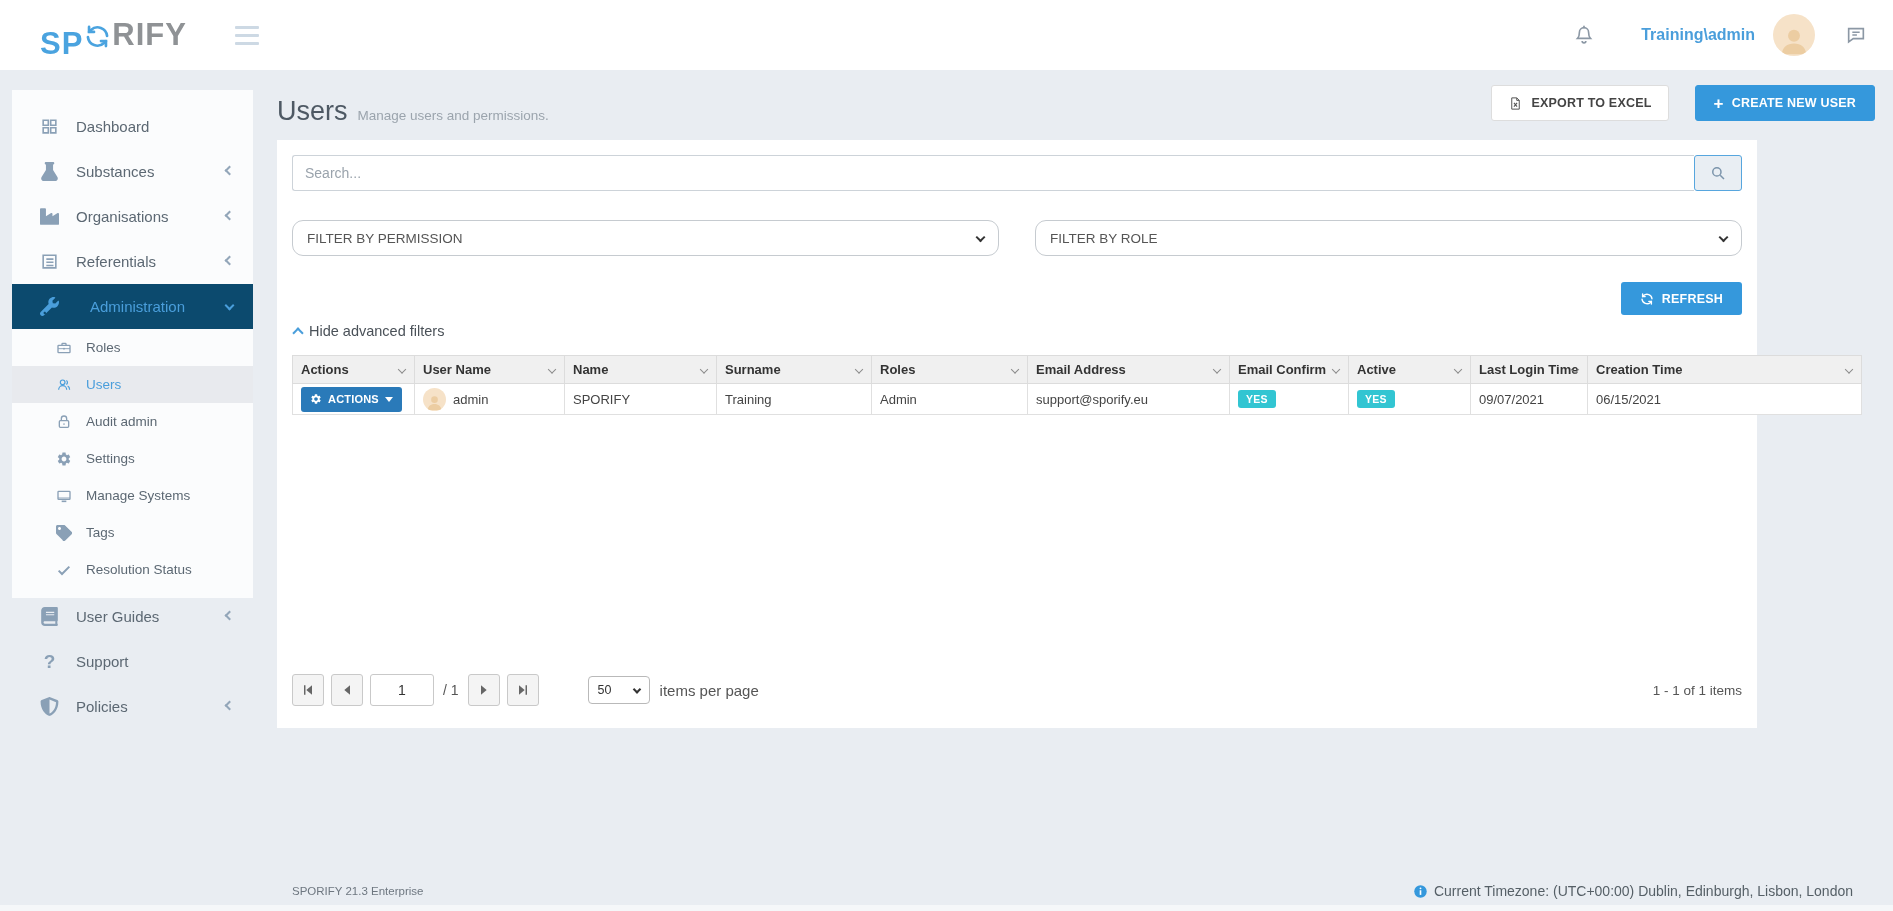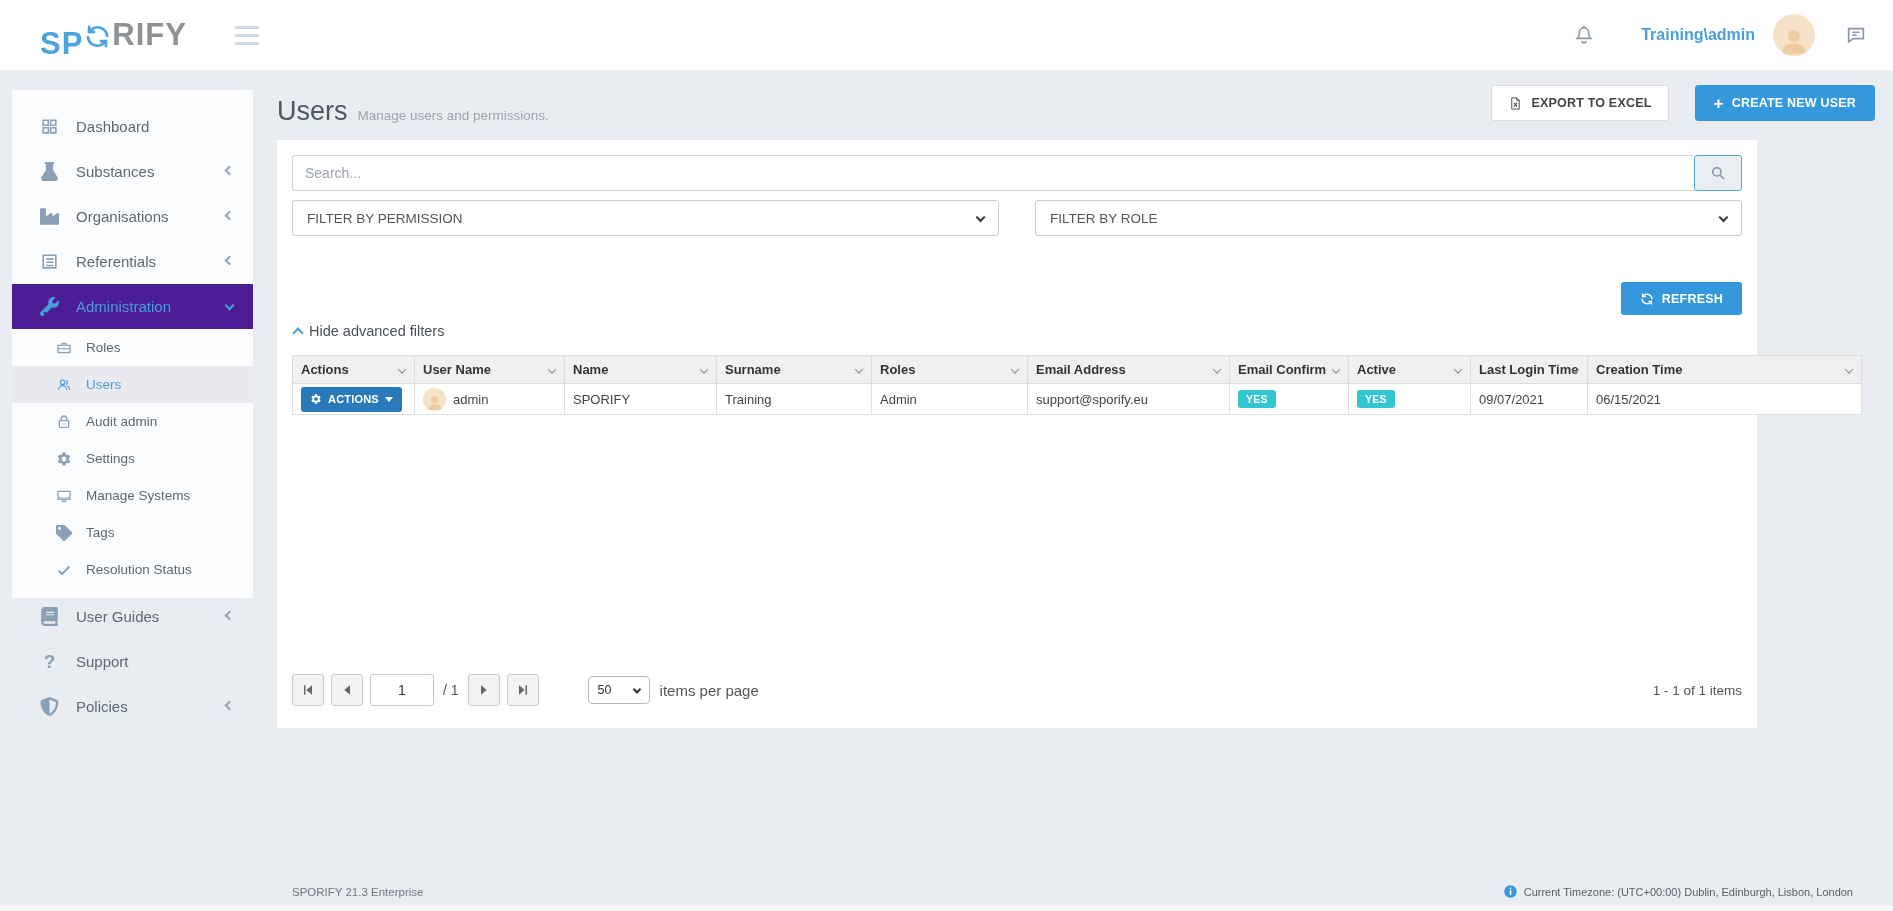--- a/index.html
+++ b/index.html
@@ -22,21 +22,21 @@
   .avatar { width:42px; height:42px; border-radius:50%; background:#f6e2c8; overflow:hidden; position:relative; cursor:pointer; }
   .avatar svg { position:absolute; left:4px; top:6px; width:34px; height:40px; color:#eccda2; }
   .chat-btn { margin-left:30px; }
 
   
   .sidebar { position:absolute; left:12px; top:90px; width:241px; height:508px; background:#fbfcfd; padding-top:14px; }
   .nav-item { height:45px; display:flex; align-items:center; padding:0 18px 0 28px; color:#5c6873; font-size:15px; cursor:pointer; position:relative; }
   .nav-item .nav-ic { width:19px; height:19px; color:#8aa0b6; margin-right:17px; flex:0 0 19px; display:flex; align-items:center; justify-content:center; }
   .nav-item .nav-ic svg { width:19px; height:19px; }
   .nav-item .q-ic { font-size:19px; font-weight:800; color:#8aa0b6; width:19px; text-align:center; }
-  .nav-item.active-parent { background:#4c1d95; color:#4a9edb; }
+  .nav-item.active-parent { background:#0c4a6e; color:#4a9edb;gap:14px; }
   .nav-item.active-parent .nav-ic { color:#4a9edb; }
   .nav-sub { height:37px; padding-left:44px; font-size:13.5px; }
   .nav-sub .nav-ic { width:16px; height:16px; flex:0 0 16px; margin-right:14px; }
   .nav-sub .nav-ic svg { width:16px; height:16px; }
   .nav-sub.active { background:#e8eaee; color:#4a9edb; }
   .nav-sub.active .nav-ic { color:#4a9edb; }
   .chev { display:inline-block; width:7px; height:7px; border-right:2px solid #93a6b9; border-bottom:2px solid #93a6b9; }
   .chev-left { transform:rotate(135deg); }
   .chev-down { transform:rotate(45deg); }
   .nav-chev { position:absolute; right:20px; top:50%; margin-top:-5px; }
@@ -57,21 +57,21 @@
   .panel { position:absolute; left:277px; top:140px; width:1480px; height:588px; background:#ffffff; padding:15px; }
   .panel-inner { position:relative; width:100%; height:100%; }
 
   .search-row { position:absolute; top:0; left:0; right:0; height:36px; display:flex; }
   .search-input { flex:1; height:36px; border:1px solid #cdd3d9; border-right:none; border-radius:3px 0 0 3px; padding:0 12px; font-size:14px; color:#555; outline:none; font-family:inherit; }
   .search-input::placeholder { color:#9aa3ac; }
   .search-btn { width:48px; height:36px; background:#e9eef3; border:1px solid #57a6de; border-radius:3px; display:flex; align-items:center; justify-content:center; cursor:pointer; color:#7b94ab; }
   .search-btn svg { width:18px; height:18px; }
 
   .filter-row { position:absolute; top:45px; left:0; right:0; height:36px; display:flex; gap:36px; }
-  .select { flex:1; height:36px; border:1px solid #c6cbd0; border-radius:3px; background:#fff; display:flex; align-items:center; padding:0 14px; font-size:13.5px; color:#555; cursor:pointer; position:relative; }
+  .select { flex:1; height:36px; border:1px solid #c6cbd0; border-radius:11px; background:#fff; display:flex; align-items:center; padding:0 14px; font-size:13.5px; color:#555; cursor:pointer; position:relative;margin-top:20px; }
   .select .chev-sel { position:absolute; right:14px; top:50%; width:7px; height:7px; border-right:2px solid #333; border-bottom:2px solid #333; transform:translateY(-60%) rotate(45deg); }
 
   .refresh-row { position:absolute; top:127px; right:0; }
   .btn-refresh { background:#3598dc; border:none; color:#fff; height:33px; padding:0 19px; }
   .btn-refresh svg { width:14px; height:14px; }
 
   .adv-filters { position:absolute; top:168px; left:2px; display:flex; align-items:center; gap:7px; cursor:pointer; font-size:14.5px; color:#4a5158; }
   .caret-up { width:8px; height:8px; border-left:2px solid #4a9edb; border-top:2px solid #4a9edb; transform:translateY(2px) rotate(45deg); }
 
   
@@ -96,21 +96,21 @@
   .pg-input { width:64px; height:32px; border:1px solid #c9c9c9; border-radius:3px; text-align:center; font-size:14px; color:#333; margin-right:9px; outline:none; font-family:inherit; }
   .pg-of { font-size:14px; color:#555; margin-right:9px; }
   .pg-size { margin-left:42px; width:62px; height:28px; border:1px solid #b9b9b9; border-radius:4px; display:flex; align-items:center; padding:0 9px; font-size:12.5px; color:#333; cursor:pointer; position:relative; margin-right:10px; }
   .pg-size .chev-sel { position:absolute; right:9px; top:50%; width:6px; height:6px; border-right:2px solid #333; border-bottom:2px solid #333; transform:translateY(-60%) rotate(45deg); }
   .pg-label { font-size:15px; color:#555; }
   .pg-range { margin-left:auto; font-size:13.5px; color:#555; }
 
   
   .footer { position:absolute; bottom:12px; left:292px; right:40px; display:flex; justify-content:space-between; align-items:center; }
   .footer-left { font-size:11.5px; color:#6e7780; }
-  .footer-right { font-size:11px; color:#555f66; display:flex; align-items:center; gap:6px; }
+  .footer-right { font-size:14px; color:#555f66; display:flex; align-items:center; gap:6px; }
   .footer-right svg { width:15px; height:15px; }
   .bottom-strip { position:absolute; bottom:0; left:0; right:0; height:6px; background:#f5f7f9; }
 </style>
 </head>
 <body>
 
 <svg width="0" height="0" style="position:absolute">
   <defs>
     <symbol id="i-grid" viewBox="0 0 24 24">
         <path fill="none" stroke="currentColor" stroke-width="2" d="M4 4h6.5v6.5H4zM13.5 4H20v6.5h-6.5zM4 13.5h6.5V20H4zM13.5 13.5H20V20h-6.5z"></path>

